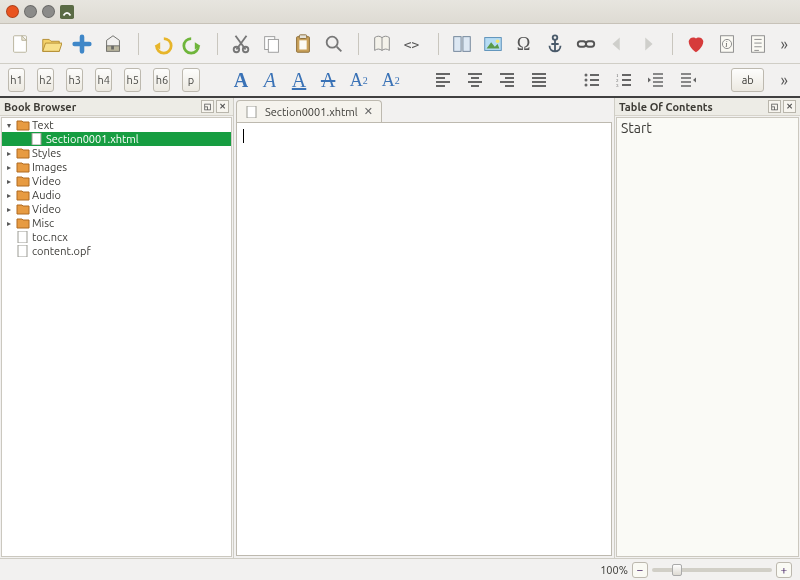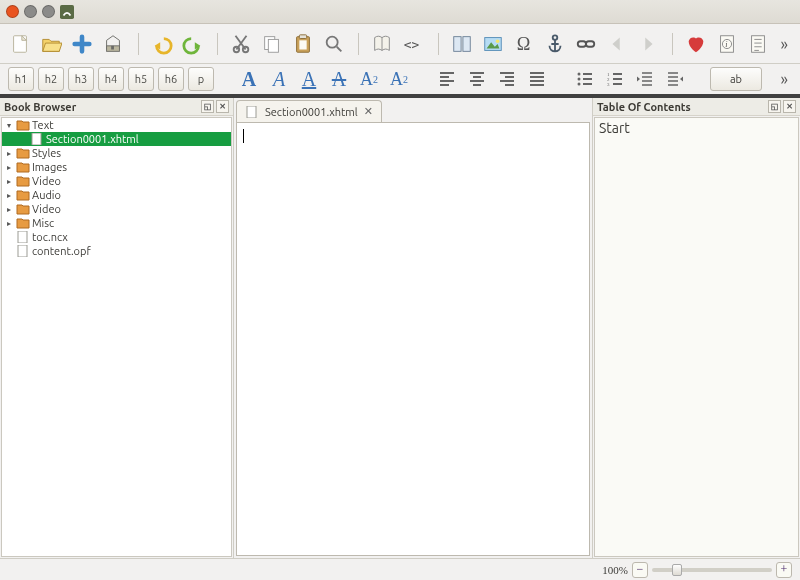--- a/index.html
+++ b/index.html
@@ -14,21 +14,21 @@
   .app-icon { width:14px; height:14px; }
   .title-text { font-weight:400; color:#4c4c4c; }
 
   .main-toolbar { height: 40px; display:flex; align-items:center; gap:6px; padding: 2px 8px; border-bottom:1px solid #d0cec6;}
   .tsep { width:14px; height:28px; position:relative; }
   .tsep::before{content:"";position:absolute;left:50%;top:3px;bottom:3px;border-left:1px solid #c9c6be;}
   .tbtn { width:30px; height:30px; display:flex; align-items:center; justify-content:center; border:1px solid transparent; border-radius:3px; cursor:pointer; }
   .tbtn svg { width:22px;height:22px; }
   .over { margin-left:auto; font-size:16px; color:#555; padding:0 4px;}
 
-  .heading-toolbar { height:34px; display:flex; align-items:center; gap:4px; padding: 2px 8px; border-bottom:4px solid #404040;}
+  .heading-toolbar { height:34px; display:flex; align-items:center; gap:12px; padding: 2px 8px; border-bottom:2px solid #404040;}
   .sm-btn { width:26px; height:24px; display:flex; align-items:center; justify-content:center; border:1px solid #bdb9af; background: linear-gradient(#fdfdfc,#ece9e1); border-radius:3px; font-size:11px; color:#4a4a46; cursor:pointer;}
   .fmt-btn { width:26px; height:24px; display:flex;align-items:center;justify-content:center; border:1px solid transparent; border-radius:3px; cursor:pointer; font-family: "Times New Roman", serif;}
   .ab-btn { border:1px solid #bdb9af; background:linear-gradient(#fdfdfc,#ece9e1); width:52px;height:24px; border-radius:3px; display:flex;align-items:center;justify-content:center; font-size:11px; }
   .sp { width:14px;}
 
   .workspace { display:flex; height: calc(580px - 24px - 40px - 34px - 22px); }
   .panel-title { height:18px; background:#edece6; border-bottom:1px solid #d6d3ca; display:flex; align-items:center; padding:0 4px; font-weight:bold; font-size:11px; color:#3d3b35;}
   .panel-title .pctrls{ margin-left:auto; display:flex; gap:2px;}
   .pctrl{ width:13px;height:13px;border:1px solid #b9b6ac;background:#f7f5ef;display:flex;align-items:center;justify-content:center;font-size:8px;color:#555;}
 
@@ -41,24 +41,24 @@
   .tfile { width:14px;height:12px; }
   .indent1 { padding-left:16px;}
 
   .editor { flex:1; display:flex; flex-direction:column; padding:2px; }
   .tab-row { height:22px; display:flex; align-items:flex-end;}
   .tab { height:22px; border:1px solid #bdb9af; border-bottom:none; background:#f5f3ed; border-radius:4px 4px 0 0; display:flex; align-items:center; gap:6px; padding:0 8px; font-size:11px;}
   .tab .tabx{ font-size:11px; color:#666; }
   .ed-area { flex:1; border:1px solid #bdb9af; background:#fff; padding:6px; }
   .caret{ width:1px; height:14px; background:#000; }
 
-  .toc { width:208px; border-left:1px solid #cfcdc5; display:flex;flex-direction:column;}
+  .toc { width:186px; border-left:1px solid #cfcdc5; display:flex;flex-direction:column;}
   .toc-body { flex:1; background:#fafaf6; border:1px solid #cbc8bf; margin:1px; padding:2px 4px; font-size:14px;}
 
-  .statusbar { height:22px; border-top:1px solid #cfcdc5; display:flex; align-items:center; justify-content:flex-end; gap:4px; padding:0 8px; background:#f2f1f0; font-size:11px;font-family:Liberation Serif, serif;}
+  .statusbar { height:22px; border-top:1px solid #cfcdc5; display:flex; align-items:center; justify-content:flex-end; gap:4px; padding:0 8px; background:#f2f1f0; font-size:11px;}
   .zoom-track{ width:120px; height:4px; background:#d1cfc7; border-radius:2px; position:relative;}
   .zoom-thumb{ position:absolute; top:-4px; width:10px;height:12px; background:linear-gradient(#fefefe,#dedbd3); border:1px solid #aaa; border-radius:2px;}
   .zoom-pm { width:16px;height:16px;border:1px solid #bcb8ae; border-radius:3px; display:flex;align-items:center;justify-content:center; font-size:12px; color:#426; background:#fafaf4;}
 
 </style>
 </head>
 <body>
 
 <div class="titlebar">
   <div class="win-btns">

